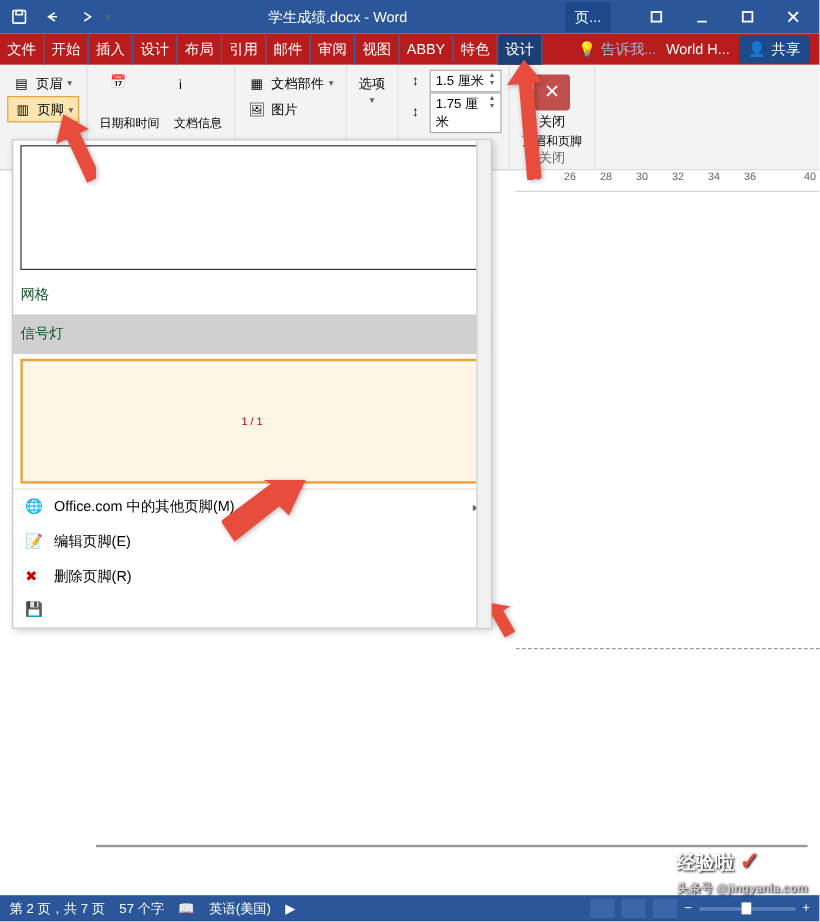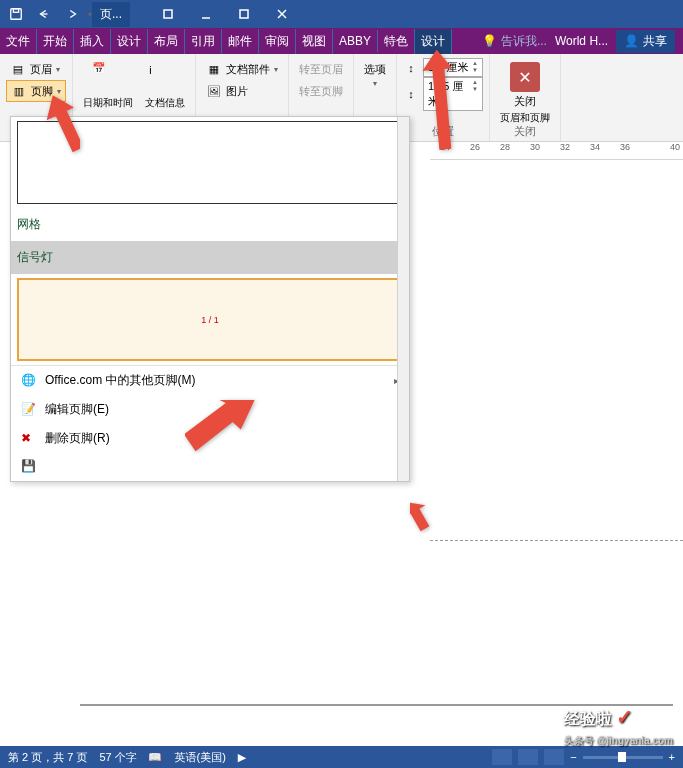--- a/index.html
+++ b/index.html
@@ -8,21 +8,21 @@
     .titlebar { height: 28px; background: #2b579a; display: flex; align-items: center; color: #fff; font-size: 12px; }
     .titlebar-left { display: flex; align-items: center; padding-left: 4px; gap: 4px; }
     .qat-btn { width: 24px; height: 24px; display: flex; align-items: center; justify-content: center; color: #fff; }
     .qat-btn svg { width: 14px; height: 14px; stroke: #fff; fill: none; stroke-width: 1.5; }
     .title-center { flex: 1; text-align: center; }
     .titlebar-right { display: flex; align-items: center; gap: 2px; padding-right: 4px; }
     .win-btn { width: 36px; height: 24px; display: flex; align-items: center; justify-content: center; }
     .win-btn svg { width: 12px; height: 12px; stroke: #fff; fill: none; stroke-width: 1.5; }
     .page-tab { background: #1e4a8a; padding: 4px 8px; margin-right: 20px; }
     
-    .ribbon-tabs { height: 26px; background: #701a75; display: flex; align-items: center; color: #fff; font-size: 12px; }
+    .ribbon-tabs { height: 26px; background: #b91c1c; display: flex; align-items: center; color: #fff; font-size: 12px; }
     .rtab { padding: 4px 6px; border-right: 1px solid #3b67aa; cursor: pointer; }
     .rtab.active { background: #1e3f73; }
     .rtab-right { margin-left: auto; display: flex; align-items: center; gap: 8px; padding-right: 8px; }
     .tell-me { color: #a0b8d8; display: flex; align-items: center; gap: 4px; }
     .share-btn { background: #1e4a8a; padding: 3px 8px; border-radius: 2px; display: flex; align-items: center; gap: 4px; }
     
     .ribbon { height: 88px; background: #f3f3f3; border-bottom: 1px solid #d4d4d4; display: flex; font-size: 11px; }
     .ribbon-group { border-right: 1px solid #e0e0e0; padding: 4px 6px; display: flex; flex-direction: column; position: relative; }
     .group-label { position: absolute; bottom: 2px; left: 0; right: 0; text-align: center; color: #666; font-size: 11px; }
     .rbtn-small { display: flex; align-items: center; gap: 4px; padding: 2px 4px; height: 22px; }
@@ -32,21 +32,21 @@
     .ricon-lg { width: 32px; height: 32px; }
     .dd-arrow { font-size: 8px; color: #666; }
     .spinner { display: flex; align-items: center; gap: 4px; }
     .spinner-val { background: #fff; border: 1px solid #ababab; padding: 1px 4px; width: 60px; font-size: 11px; display: flex; justify-content: space-between; }
     .spin-btns { display: flex; flex-direction: column; font-size: 6px; line-height: 7px; color: #666; }
     .close-btn { width: 30px; height: 30px; background: #c0504d; color: #fff; display: flex; align-items: center; justify-content: center; border-radius: 3px; font-size: 16px; }
     
     .dropdown-panel { position: absolute; top: 116px; left: 10px; width: 400px; background: #fff; border: 1px solid #c6c6c6; box-shadow: 2px 2px 6px rgba(0,0,0,0.2); z-index: 100; }
     .preview-section { padding: 4px 6px; }
     .preview-label { font-size: 12px; color: #14532d; padding: 4px 0; }
-    .preview-box { border: 1px solid #333; height: 83px; background: #fff; position: relative; font-size: 9px; display: flex; align-items: center; justify-content: center; color: #666; }
+    .preview-box { border: 1px solid #333; height: 104px; background: #fff; position: relative; font-size: 9px; display: flex; align-items: center; justify-content: center; color: #666; }
     .preview-box.sel { border: 2px solid #e8a33d; background: #fdf5e6; }
     .preview-short { height: 60px; }
     .menu-items { border-top: 1px solid #e0e0e0; }
     .menu-item { display: flex; align-items: center; gap: 8px; padding: 6px 10px; font-size: 12px; }
     .mi-icon { width: 16px; height: 16px; }
     .menu-arrow { margin-left: auto; font-size: 10px; color: #666; }
     .scroll-thumb { position: absolute; right: 0; width: 12px; background: #f0f0f0; border-left: 1px solid #d0d0d0; }
     
     .arrow-big { position: absolute; z-index: 200; }
     .arrow-big svg { filter: drop-shadow(1px 1px 2px rgba(0,0,0,0.3)); }
@@ -87,20 +87,21 @@
           <path d="M4 8 L12 8"></path>
         </svg>
       </div>
     <div class="qat-btn">
         <svg viewBox="0 0 16 16">
           <path d="M6 4 L12 8 L6 12"></path>
         </svg>
       </div>
     <span class="dd-arrow">▾</span>
   </div>
+  <div class="title-center">学生成绩.docx - Word</div>
   <div class="page-tab">页...</div>
   <div class="titlebar-right">
     <div class="win-btn">
         <svg viewBox="0 0 12 12">
           <rect x="2" y="2" width="8" height="8"></rect>
         </svg>
       </div>
     <div class="win-btn">
         <svg viewBox="0 0 12 12">
           <line x1="2" y1="10" x2="10" y2="10"></line>
@@ -175,28 +176,20 @@
     <div class="rbtn-small">
       <span class="ricon">▦</span>
       <span>文档部件</span>
       <span class="dd-arrow">▾</span>
     </div>
     <div class="rbtn-small">
       <span class="ricon">🖼</span>
       <span>图片</span>
     </div>
   </div>
-  <div class="ribbon-group" style="color:#999">
-    <div class="rbtn-small">
-      <span>转至页眉</span>
-    </div>
-    <div class="rbtn-small">
-      <span>转至页脚</span>
-    </div>
-  </div>
   <div class="ribbon-group">
     <div class="rbtn-large">
       <span>选项</span>
       <span class="dd-arrow">▾</span>
     </div>
   </div>
   <div class="ribbon-group">
     <div class="spinner">
       <span class="ricon">↕</span>
       <div class="spinner-val">

